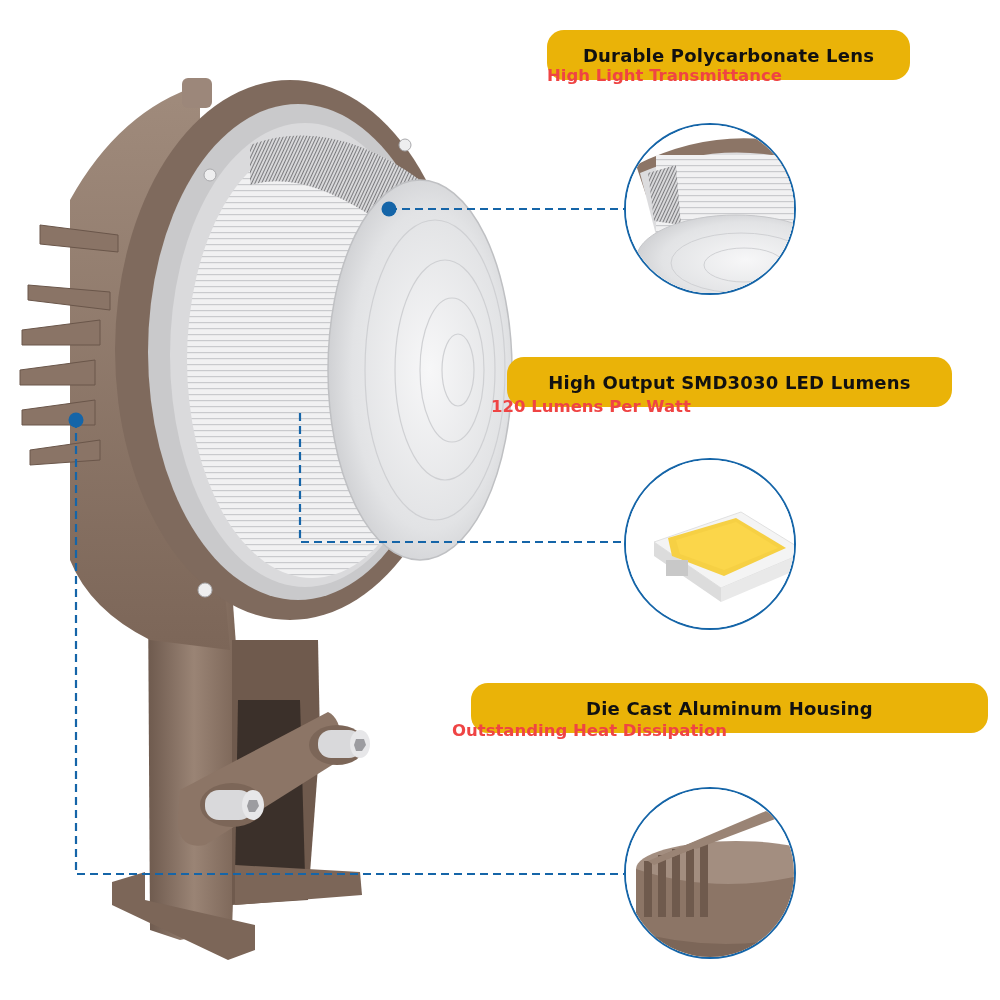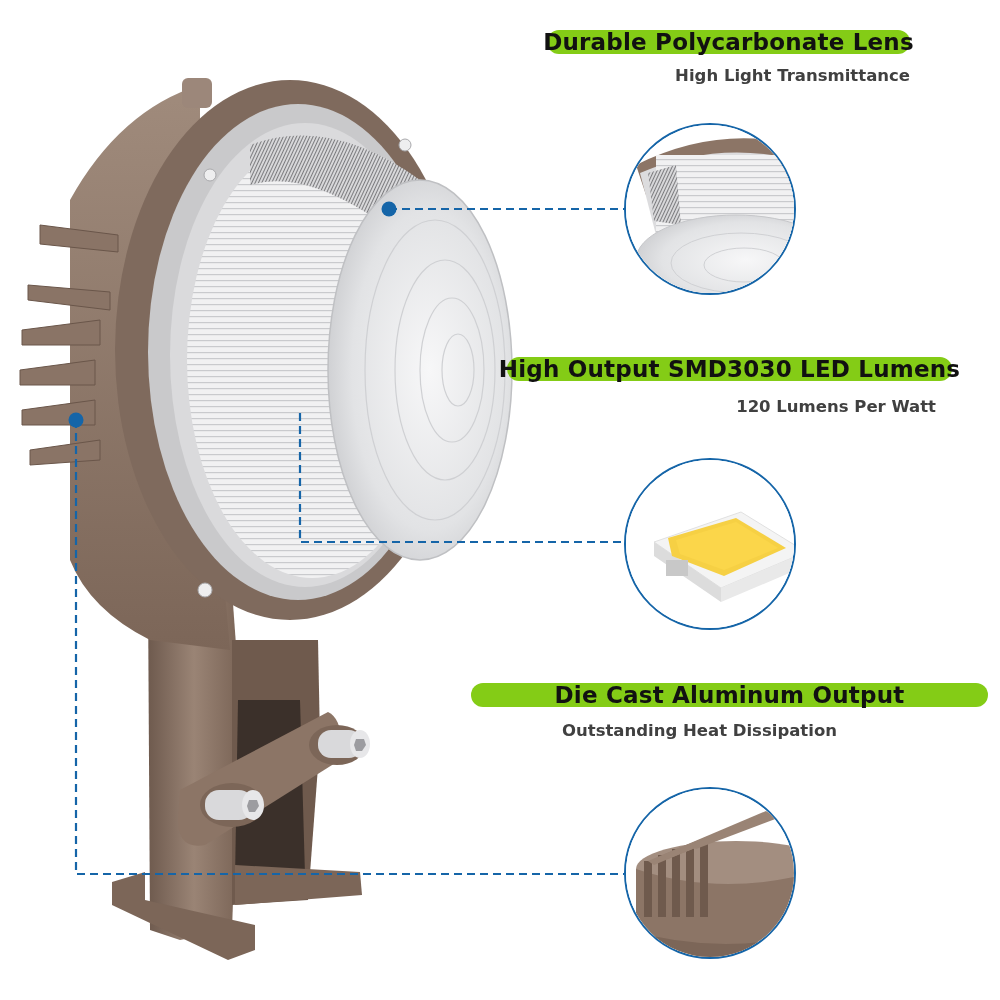--- a/index.html
+++ b/index.html
@@ -1,19 +1,19 @@
 <!DOCTYPE html>
 <html><head>
 <meta charset="utf-8">
 <style>
   html,body{margin:0;padding:0;background:#ffffff;}
   body{width:1000px;height:1000px;position:relative;overflow:hidden;font-family:"DejaVu Sans","Liberation Sans",sans-serif;}
-  .pill{position:absolute;height:24px;border-radius:17px;background:#84cc16;display:flex;align-items:center;justify-content:center;
-        font-weight:bold;font-size:23px;color:#111;letter-spacing:0.2px;white-space:nowrap;}
-  .sub{position:absolute;font-weight:bold;font-size:16.5px;color:#404040;white-space:nowrap;text-align:right;}
+  .pill{position:absolute;height:50px;border-radius:17px;background:#eab308;display:flex;align-items:center;justify-content:center;
+        font-weight:bold;font-size:18px;color:#111;letter-spacing:0.2px;white-space:nowrap;}
+  .sub{position:absolute;font-weight:bold;font-size:16.5px;color:#ef4444;white-space:nowrap;text-align:left;}
   .circle{position:absolute;width:172px;height:172px;border-radius:50%;border:2.5px solid #1565a8;box-sizing:border-box;overflow:hidden;background:#fff;}
   svg.overlay{position:absolute;left:0;top:0;}
 </style>
 </head>
 <body>
 
 <svg class="overlay" width="1000" height="1000" viewBox="0 0 1000 1000">
   <defs>
     <linearGradient id="bronze" x1="0" y1="0" x2="1" y2="0">
       <stop offset="0" stop-color="#6e5a4e"></stop>
@@ -132,21 +132,21 @@
     <rect width="172" height="172" fill="#ffffff"></rect>
     <polygon points="28,82 115,52 180,92 95,128" fill="#f4f4f4" stroke="#e0e0e0"></polygon>
     <polygon points="28,82 95,128 95,142 28,96" fill="#dcdcdc"></polygon>
     <polygon points="95,128 180,92 180,106 95,142" fill="#e9e9e9"></polygon>
     <polygon points="42,78 110,58 160,88 98,116 46,96" fill="#f6d044"></polygon>
     <polygon points="50,80 110,62 152,88 98,110 54,94" fill="#fbd64a"></polygon>
     <rect x="40" y="100" width="22" height="16" fill="#c8c8c8"></rect>
   </svg>
 </div>
 
-<div class="pill" style="left:471px;top:683px;width:517px;">Die Cast Aluminum Output</div>
+<div class="pill" style="left:471px;top:683px;width:517px;">Die Cast Aluminum Housing</div>
 <div class="sub" style="left:452px;top:721px;width:385px;">Outstanding Heat Dissipation</div>
 <div class="circle" style="left:624px;top:787px;">
   <svg width="172" height="172" viewBox="0 0 172 172">
     <rect width="172" height="172" fill="#ffffff"></rect>
     <ellipse cx="110" cy="80" rx="100" ry="28" fill="#a38e80"></ellipse>
     <path d="M10 80 L10 150 Q100 180 200 150 L200 80 Q100 110 10 80 Z" fill="#8c7566"></path>
     <g fill="#6f5a4d">
       <rect x="18" y="72" width="8" height="56"></rect>
       <rect x="32" y="66" width="8" height="62"></rect>
       <rect x="46" y="60" width="8" height="68"></rect>

